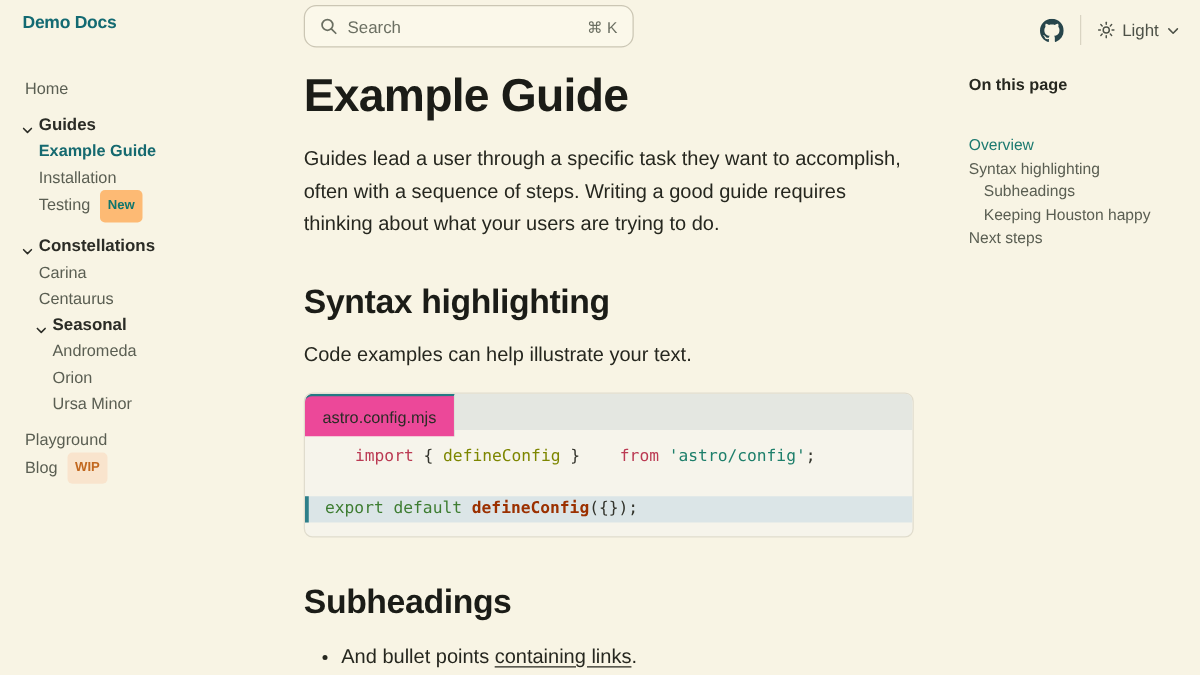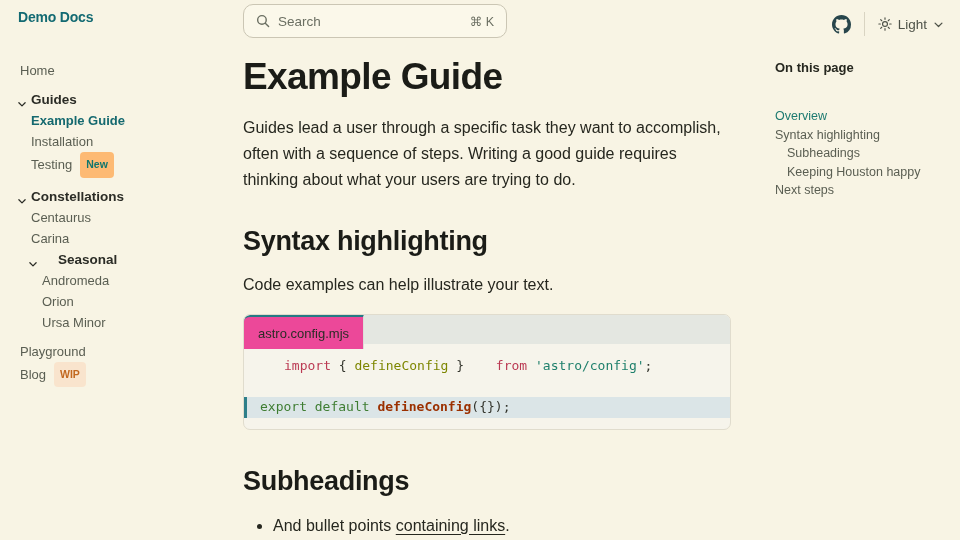--- a/index.html
+++ b/index.html
@@ -34,21 +34,21 @@
   .sb-item.lvl0 { padding-left:20px; }
   .sb-item.lvl1 { padding-left:31px; }
   .sb-item.lvl2 { padding-left:42px; }
   .sb-item.group { font-weight:700; color:#2b2c26; font-size:13.5px; }
   .sb-item.sect { margin-top:8px; }
   .sb-item.active { color:#15696f; font-weight:700; }
   .chevwrap { position:absolute; top:5px; color:#2b2c26; }
   .lvl0 .chevwrap { left:17px; }
   .lvl1 .chevwrap { left:28px; }
   .sb-item.group.lvl0 { padding-left:31px; }
-  .sb-item.group.lvl1 { padding-left:58px; }
+  .sb-item.group.lvl1 { padding-left:42px; }
   .badge { display:inline-block; margin-left:8px; font-size:10.5px; font-weight:700; padding:2px 6px 2.5px; border-radius:4px; vertical-align:1px; }
   .badge-new { background:#fdba74; color:#0f766e; }
   .badge-wip { background:#f9e4cd; color:#c2681f; }
 
   
   .main { position:absolute; left:243px; top:48px; width:488px; }
   .h1 { margin-top:8px; font-size:37px; font-weight:700; color:#1b1c17; letter-spacing:-0.6px; }
   .intro { margin-top:17px; font-size:16px; line-height:26px; color:#26271f; }
   .h2 { font-size:27px; font-weight:700; color:#1b1c17; letter-spacing:-0.3px; }
   .h2.syntax { margin-top:33px; }
@@ -137,22 +137,22 @@
     <a class="sb-item lvl0"><span>Home</span></a>
     <a class="sb-item lvl0 group sect"><span class="chevwrap"><svg width="10" height="10" viewBox="0 0 16 16">
           <path d="M3 6l5 5 5-5" fill="none" stroke="currentColor" stroke-width="2" stroke-linecap="round" stroke-linejoin="round"></path>
         </svg></span><span>Guides</span></a>
     <a class="sb-item lvl1 active"><span>Example Guide</span></a>
     <a class="sb-item lvl1"><span>Installation</span></a>
     <a class="sb-item lvl1"><span>Testing</span><span class="badge badge-new">New</span></a>
     <a class="sb-item lvl0 group sect"><span class="chevwrap"><svg width="10" height="10" viewBox="0 0 16 16">
           <path d="M3 6l5 5 5-5" fill="none" stroke="currentColor" stroke-width="2" stroke-linecap="round" stroke-linejoin="round"></path>
         </svg></span><span>Constellations</span></a>
+    <a class="sb-item lvl1"><span>Carina</span></a>
     <a class="sb-item lvl1"><span>Centaurus</span></a>
-    <a class="sb-item lvl1"><span>Carina</span></a>
     <a class="sb-item lvl1 group"><span class="chevwrap"><svg width="10" height="10" viewBox="0 0 16 16">
           <path d="M3 6l5 5 5-5" fill="none" stroke="currentColor" stroke-width="2" stroke-linecap="round" stroke-linejoin="round"></path>
         </svg></span><span>Seasonal</span></a>
     <a class="sb-item lvl2"><span>Andromeda</span></a>
     <a class="sb-item lvl2"><span>Orion</span></a>
     <a class="sb-item lvl2"><span>Ursa Minor</span></a>
     <a class="sb-item lvl0 sect"><span>Playground</span></a>
     <a class="sb-item lvl0"><span>Blog</span><span class="badge badge-wip">WIP</span></a>
   </nav>
 

